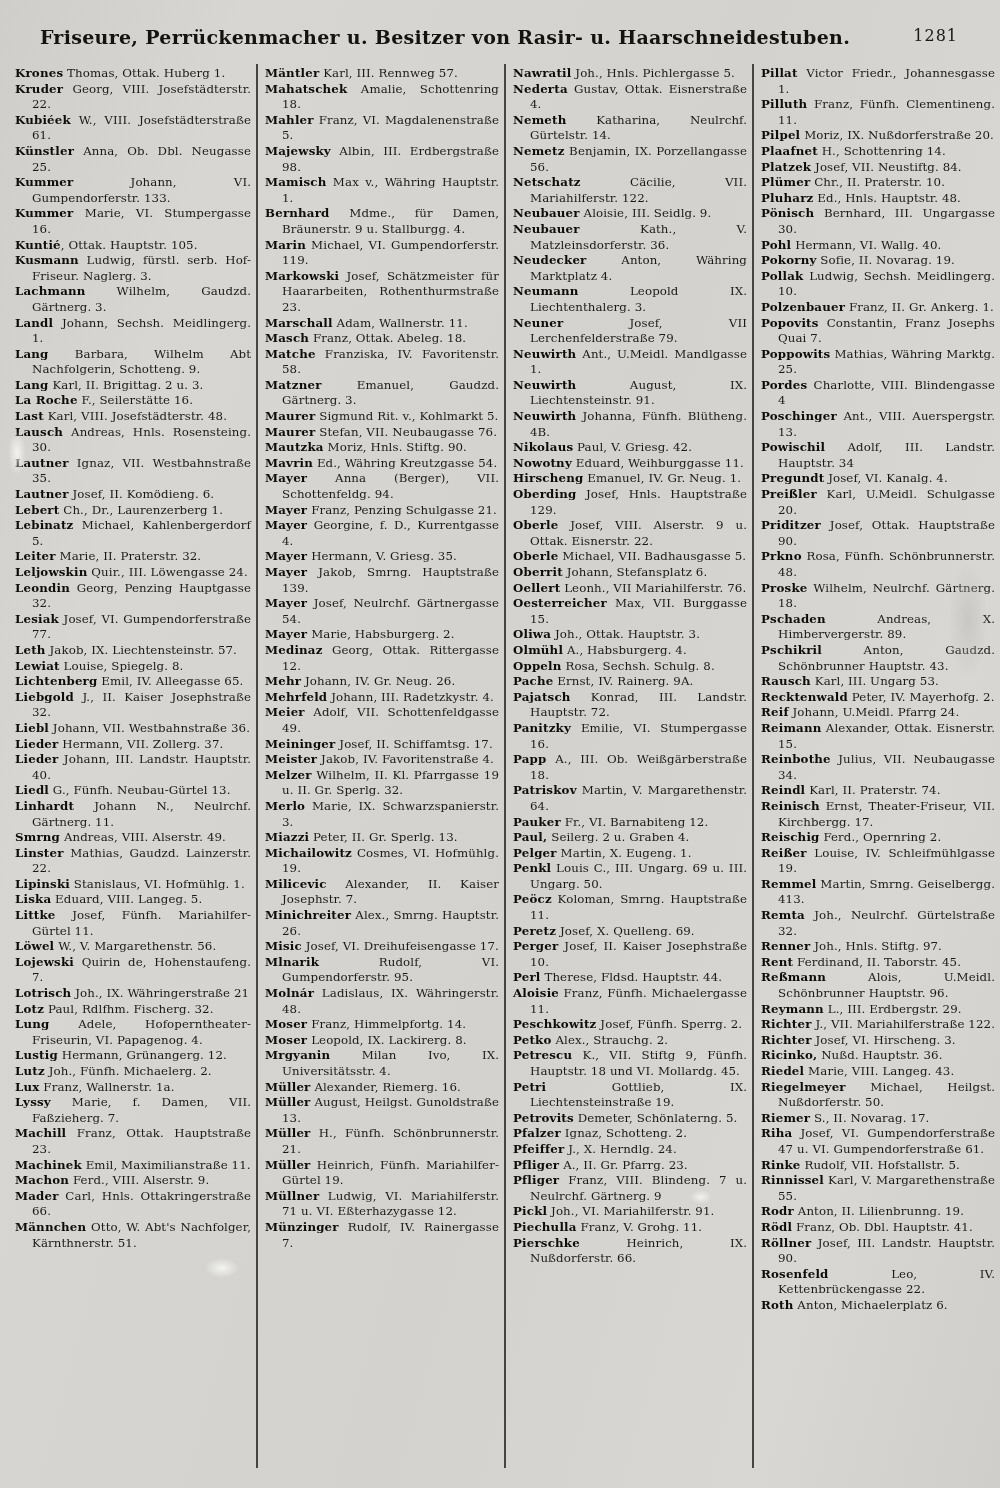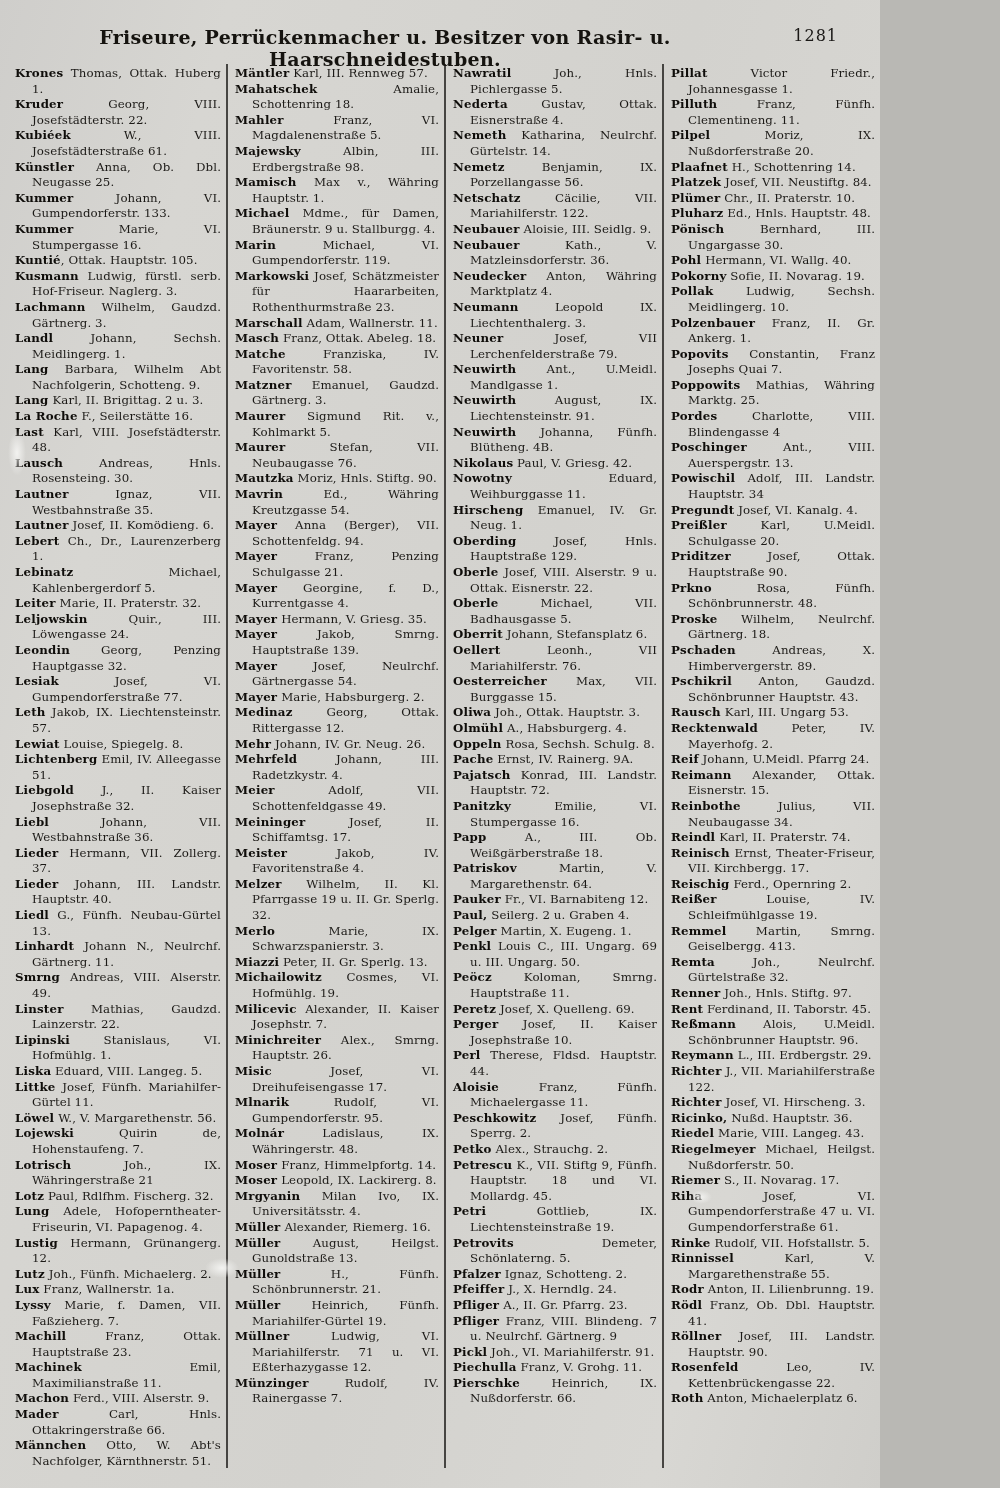--- a/index.html
+++ b/index.html
@@ -3,21 +3,21 @@
 <meta charset="utf-8">
 <style>
   html,body{margin:0;padding:0;}
   body{
     width:1000px;height:1488px;
     background:#b9b8b4;
     font-family:"DejaVu Serif", serif;
   }
   .page{
     position:relative;
-    width:880px;height:1488px;
+    width:1000px;height:1488px;
     background:linear-gradient(105deg,#cfcecb 0%,#d7d6d2 18%,#d3d2ce 55%,#d8d7d3 82%,#cfceca 100%);
     color:#171513;
     overflow:hidden;
   }
   .scan-blotch{position:absolute;border-radius:50%;pointer-events:none;}
   .b1{left:205px;top:1258px;width:34px;height:20px;background:radial-gradient(ellipse,rgba(245,245,243,.95),rgba(245,245,243,0) 70%);}
   .b2{left:8px;top:430px;width:18px;height:46px;background:radial-gradient(ellipse,rgba(250,250,248,.8),rgba(250,250,248,0) 70%);}
   .b3{left:690px;top:1190px;width:22px;height:14px;background:radial-gradient(ellipse,rgba(248,248,246,.8),rgba(248,248,246,0) 70%);}
   .b4{left:948px;top:560px;width:40px;height:120px;background:radial-gradient(ellipse,rgba(190,189,185,.6),rgba(190,189,185,0) 70%);}
 
@@ -102,21 +102,21 @@
         <div class="entry"><span class="surname">Lautner</span><span> Ignaz, VII. Westbahnstraße 35.</span></div>
         <div class="entry"><span class="surname">Lautner</span><span> Josef, II. Komödieng. 6.</span></div>
         <div class="entry"><span class="surname">Lebert</span><span> Ch., Dr., Laurenzerberg 1.</span></div>
         <div class="entry"><span class="surname">Lebinatz</span><span> Michael, Kahlenbergerdorf 5.</span></div>
         <div class="entry"><span class="surname">Leiter</span><span> Marie, II. Praterstr. 32.</span></div>
         <div class="entry"><span class="surname">Leljowskin</span><span> Quir., III. Löwengasse 24.</span></div>
         <div class="entry"><span class="surname">Leondin</span><span> Georg, Penzing Hauptgasse 32.</span></div>
         <div class="entry"><span class="surname">Lesiak</span><span> Josef, VI. Gumpendorferstraße 77.</span></div>
         <div class="entry"><span class="surname">Leth</span><span> Jakob, IX. Liechtensteinstr. 57.</span></div>
         <div class="entry"><span class="surname">Lewiat</span><span> Louise, Spiegelg. 8.</span></div>
-        <div class="entry"><span class="surname">Lichtenberg</span><span> Emil, IV. Alleegasse 51.</span></div>
+        <div class="entry"><span class="surname">Lichtenberg</span><span> Emil, IV. Alleegasse 65.</span></div>
         <div class="entry"><span class="surname">Liebgold</span><span> J., II. Kaiser Josephstraße 32.</span></div>
         <div class="entry"><span class="surname">Liebl</span><span> Johann, VII. Westbahnstraße 36.</span></div>
         <div class="entry"><span class="surname">Lieder</span><span> Hermann, VII. Zollerg. 37.</span></div>
         <div class="entry"><span class="surname">Lieder</span><span> Johann, III. Landstr. Hauptstr. 40.</span></div>
         <div class="entry"><span class="surname">Liedl</span><span> G., Fünfh. Neubau-Gürtel 13.</span></div>
         <div class="entry"><span class="surname">Linhardt</span><span> Johann N., Neulrchf. Gärtnerg. 11.</span></div>
         <div class="entry"><span class="surname">Smrng</span><span> Andreas, VIII. Alserstr. 49.</span></div>
         <div class="entry"><span class="surname">Linster</span><span> Mathias, Gaudzd. Lainzerstr. 22.</span></div>
         <div class="entry"><span class="surname">Lipinski</span><span> Stanislaus, VI. Hofmühlg. 1.</span></div>
         <div class="entry"><span class="surname">Liska</span><span> Eduard, VIII. Langeg. 5.</span></div>
@@ -135,21 +135,21 @@
         <div class="entry"><span class="surname">Machon</span><span> Ferd., VIII. Alserstr. 9.</span></div>
         <div class="entry"><span class="surname">Mader</span><span> Carl, Hnls. Ottakringerstraße 66.</span></div>
         <div class="entry"><span class="surname">Männchen</span><span> Otto, W. Abt's Nachfolger, Kärnthnerstr. 51.</span></div>
       </div>
     <div class="col">
         <div class="entry"><span class="surname">Mäntler</span><span> Karl, III. Rennweg 57.</span></div>
         <div class="entry"><span class="surname">Mahatschek</span><span> Amalie, Schottenring 18.</span></div>
         <div class="entry"><span class="surname">Mahler</span><span> Franz, VI. Magdalenenstraße 5.</span></div>
         <div class="entry"><span class="surname">Majewsky</span><span> Albin, III. Erdbergstraße 98.</span></div>
         <div class="entry"><span class="surname">Mamisch</span><span> Max v., Währing Hauptstr. 1.</span></div>
-        <div class="entry"><span class="surname">Michael</span><span> Mdme., für Damen, Bräunerstr. 9 u. Stallburgg. 4.</span></div>
+        <div class="entry"><span class="surname">Bernhard</span><span> Mdme., für Damen, Bräunerstr. 9 u. Stallburgg. 4.</span></div>
         <div class="entry"><span class="surname">Marin</span><span> Michael, VI. Gumpendorferstr. 119.</span></div>
         <div class="entry"><span class="surname">Markowski</span><span> Josef, Schätzmeister für Haararbeiten, Rothenthurmstraße 23.</span></div>
         <div class="entry"><span class="surname">Marschall</span><span> Adam, Wallnerstr. 11.</span></div>
         <div class="entry"><span class="surname">Masch</span><span> Franz, Ottak. Abeleg. 18.</span></div>
         <div class="entry"><span class="surname">Matche</span><span> Franziska, IV. Favoritenstr. 58.</span></div>
         <div class="entry"><span class="surname">Matzner</span><span> Emanuel, Gaudzd. Gärtnerg. 3.</span></div>
         <div class="entry"><span class="surname">Maurer</span><span> Sigmund Rit. v., Kohlmarkt 5.</span></div>
         <div class="entry"><span class="surname">Maurer</span><span> Stefan, VII. Neubaugasse 76.</span></div>
         <div class="entry"><span class="surname">Mautzka</span><span> Moriz, Hnls. Stiftg. 90.</span></div>
         <div class="entry"><span class="surname">Mavrin</span><span> Ed., Währing Kreutzgasse 54.</span></div>

